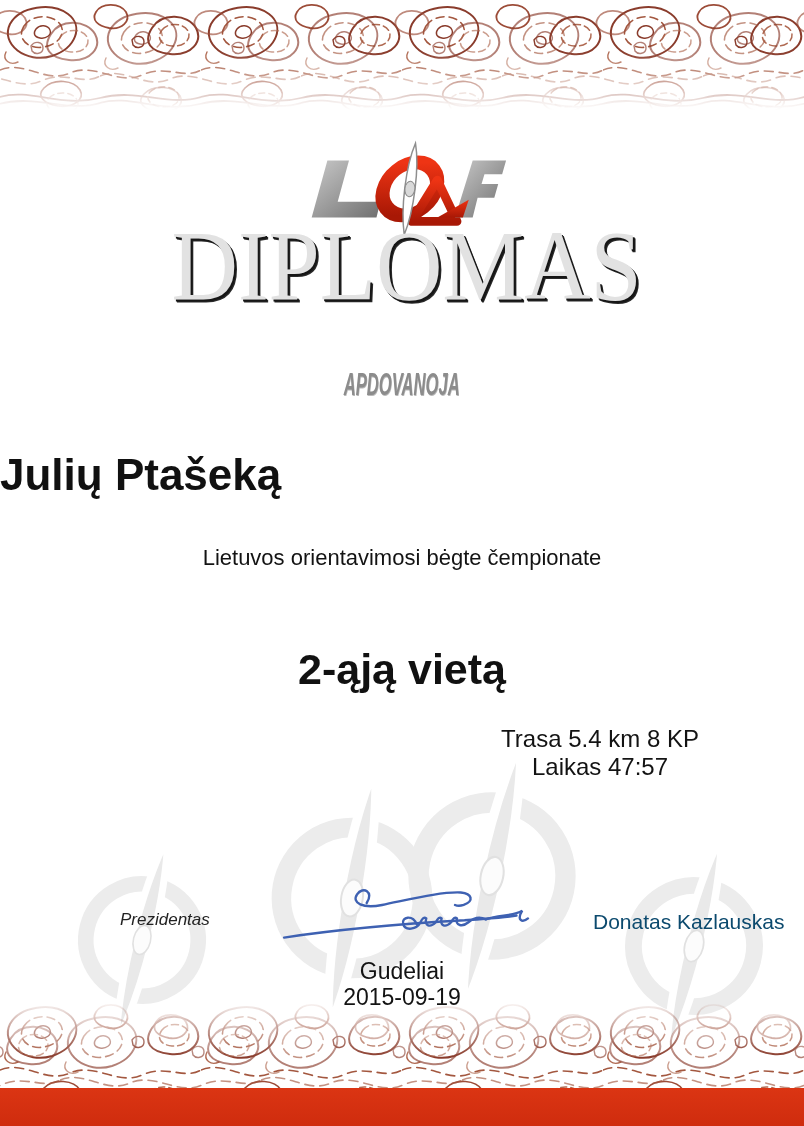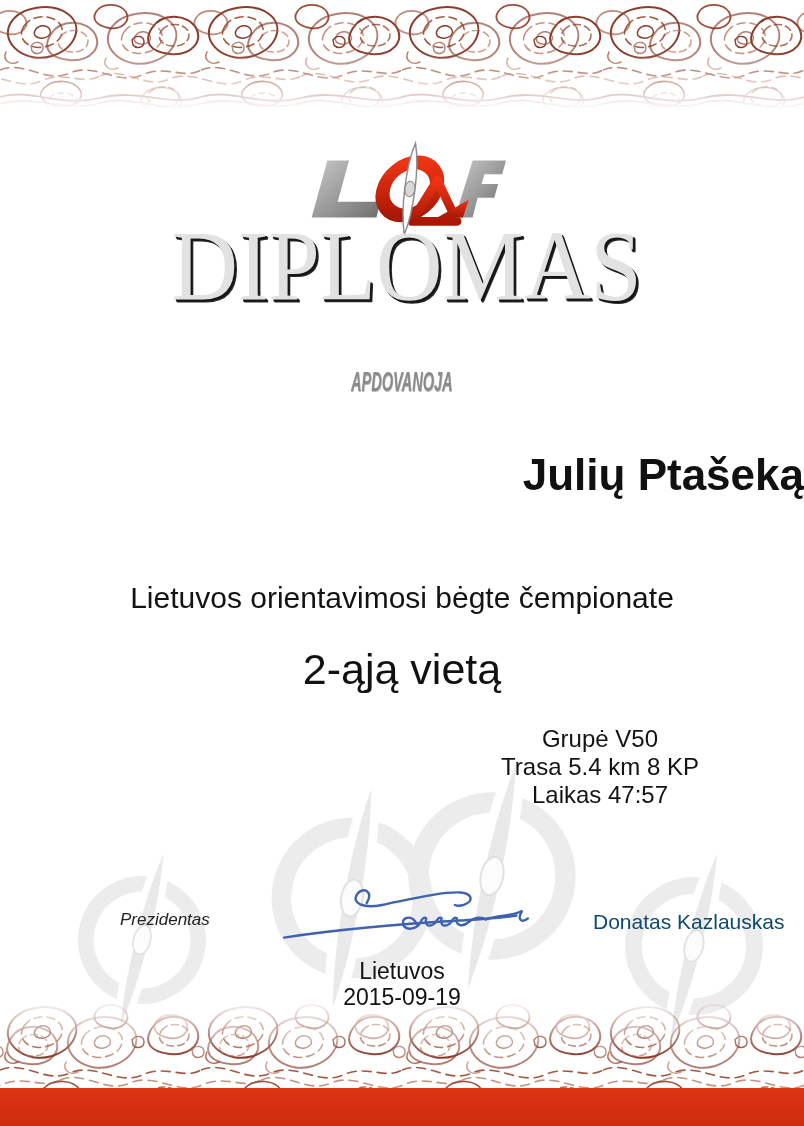--- a/index.html
+++ b/index.html
@@ -25,29 +25,29 @@
   
   .title{position:absolute;left:0;top:208px;width:804px;margin:5px;z-index:3;
          text-align:center;font-family:"Liberation Serif",serif;font-weight:normal;
          font-size:100px;line-height:1.05;color:#e2e2e2;
          text-shadow:2px 2px 0 #161616,3px 3px 0 #2a2a2a;}
   .title span{display:inline-block;transform:scaleX(.92);}
   .org-line,.award-line{position:absolute;left:0;width:804px;text-align:center;z-index:3;
          font-weight:bold;font-style:italic;color:#8c8c8c;line-height:1;
          text-shadow:1px 1px 0 #b9b9b9;}
   .org-line{top:332px;font-size:38px;}
-  .award-line{top:368px;font-size:28px;}
+  .award-line{top:368px;font-size:32px;}
   .org-line span,.award-line span{display:inline-block;transform:scaleX(.52);}
   
-  .recipient-name{position:absolute;left:0;top:450px;width:804px;text-align:right;z-index:3;
+  .recipient-name{position:absolute;left:0;top:450px;width:804px;text-align:left;z-index:3;
          font-size:44px;font-weight:bold;color:#111;}
-  .body-lines{position:absolute;left:0;top:580px;width:804px;text-align:center;z-index:3;
-         font-size:30px;line-height:35px;color:#131313;}
+  .body-lines{position:absolute;left:0;top:540px;width:804px;text-align:center;z-index:3;
+         font-size:22px;line-height:35px;color:#131313;}
   .place-line{position:absolute;left:0;top:645px;width:804px;text-align:center;z-index:3;
-         font-size:43px;font-weight:normal;color:#111;}
+         font-size:43px;font-weight:bold;color:#111;}
   .details{position:absolute;left:468px;top:725px;width:264px;text-align:center;z-index:3;
          font-size:24px;line-height:28px;color:#131313;}
   
   .sig-role{position:absolute;left:120px;top:910px;font-size:17px;color:#222;z-index:3;font-style:italic;}
   .sig-name{position:absolute;left:593px;top:910px;font-size:21px;color:#0c4a6e;z-index:3;}
   .signature{position:absolute;left:278px;top:880px;width:258px;height:72px;z-index:3;}
   
   .footer-location{position:absolute;left:0;top:958px;width:804px;text-align:center;
          font-size:23px;color:#131313;z-index:3;}
   .footer-date{position:absolute;left:0;top:984px;width:804px;text-align:center;
@@ -140,37 +140,36 @@
     <span>APDOVANOJA</span>
   </div>
 
   <div class="recipient-name">Julių Ptašeką</div>
   <div class="body-lines">
     <div>Lietuvos orientavimosi bėgte čempionate</div>
   </div>
   <div class="place-line">2-ąją vietą</div>
 
   <div class="details">
-    <div>Grupė V50</div>
     <div>Trasa 5.4 km 8 KP</div>
     <div>Laikas 47:57</div>
   </div>
 
   <span class="sig-role">Prezidentas</span>
   <svg class="signature" viewBox="0 0 260 75">
     <g fill="none" stroke="#3e61b2" stroke-width="2.5" stroke-linecap="round">
       <path d="M2,60 C55,52 120,46 190,42 C215,40 235,39 244,37"></path>
       <path d="M88,24 C96,12 84,6 78,15 C72,24 84,30 104,26 C134,20 166,12 186,13 C198,14 200,22 189,26 C186,27 182,27 180,26"></path>
       <path d="M140,46 C136,36 124,38 126,46 C128,53 140,52 144,44 C146,40 148,38 150,40 C148,48 154,50 160,44 C162,40 164,38 166,40 C164,48 170,50 176,44 C178,40 180,38 182,40 C180,48 188,49 194,44 C200,39 206,38 212,41"></path>
       <path d="M212,41 C226,36 240,38 250,32 C244,42 250,45 256,40"></path>
     </g>
   </svg>
   <span class="sig-name">Donatas Kazlauskas</span>
 
-  <div class="footer-location">Lietuvos</div>
+  <div class="footer-location">Gudeliai</div>
   <div class="footer-date">2015-09-19</div>
 
   <div class="bottom-border">
     <svg width="804" height="88" viewBox="0 0 804 88">
       <defs>
         <linearGradient id="fadeBotG" x1="0" y1="0" x2="0" y2="1">
           <stop offset="0" stop-color="#000"></stop>
             <stop offset="0.65" stop-color="#fff"></stop>
         </linearGradient>
         <mask id="fadeBot">

